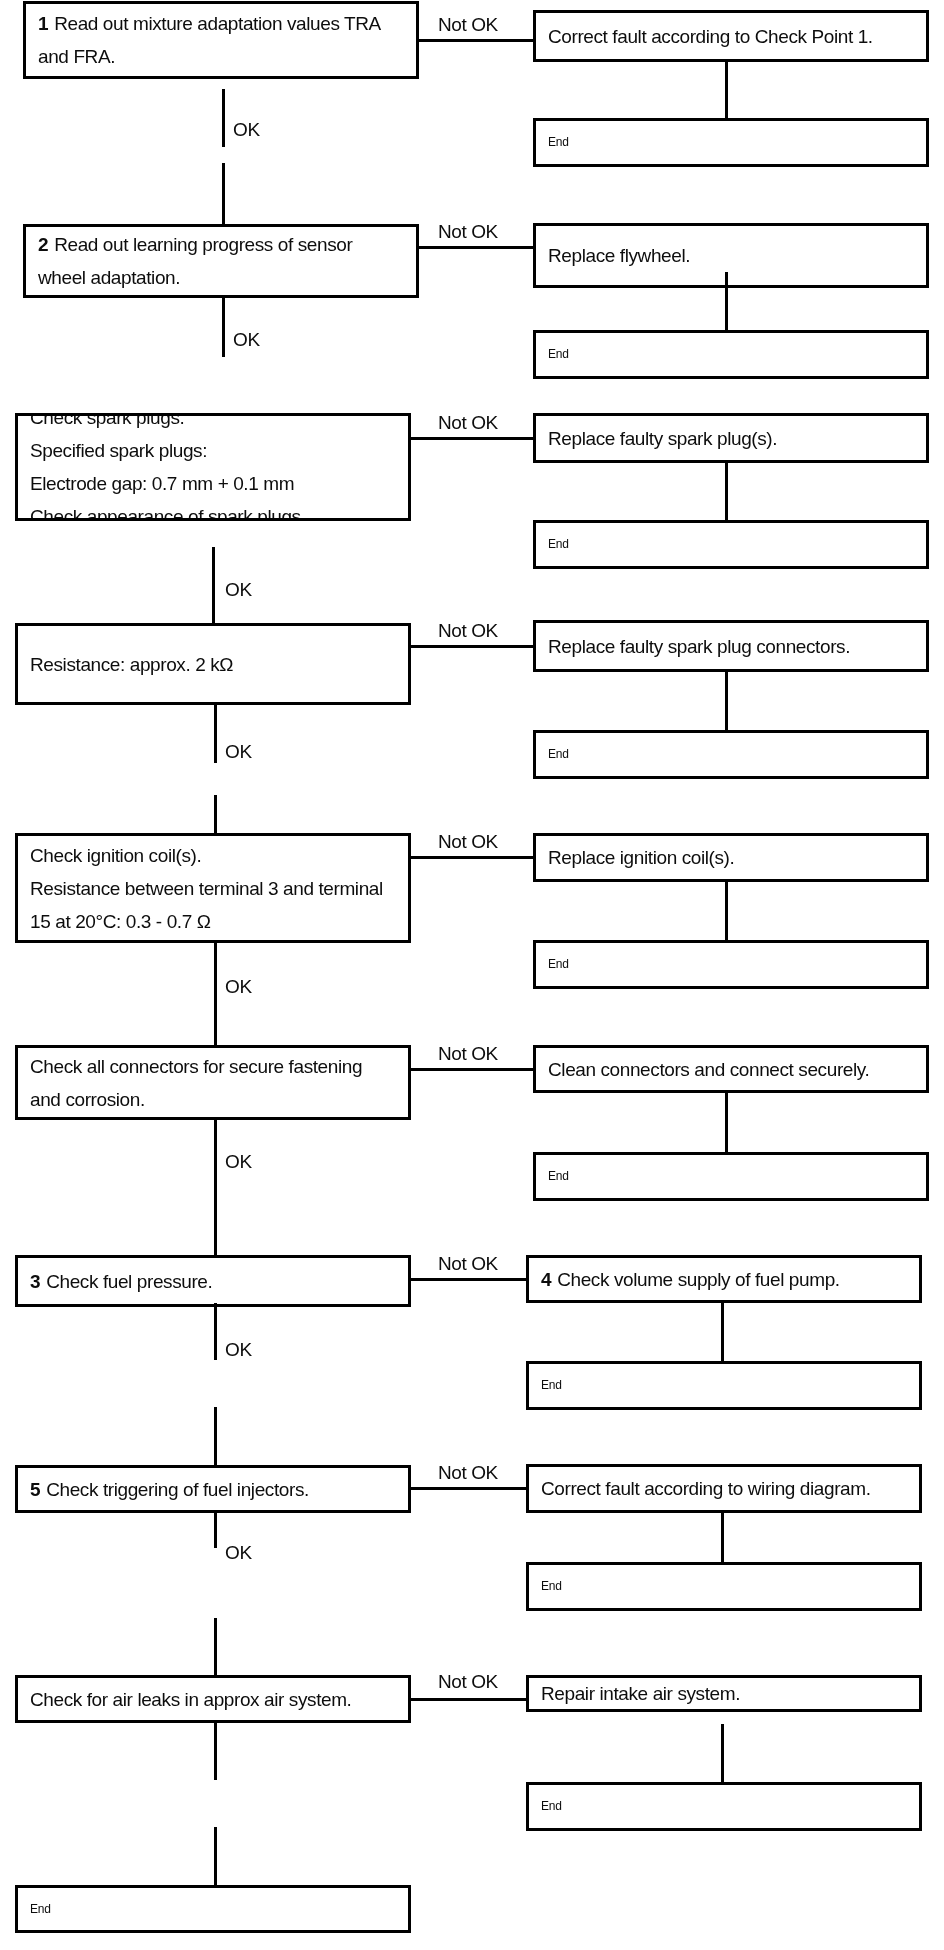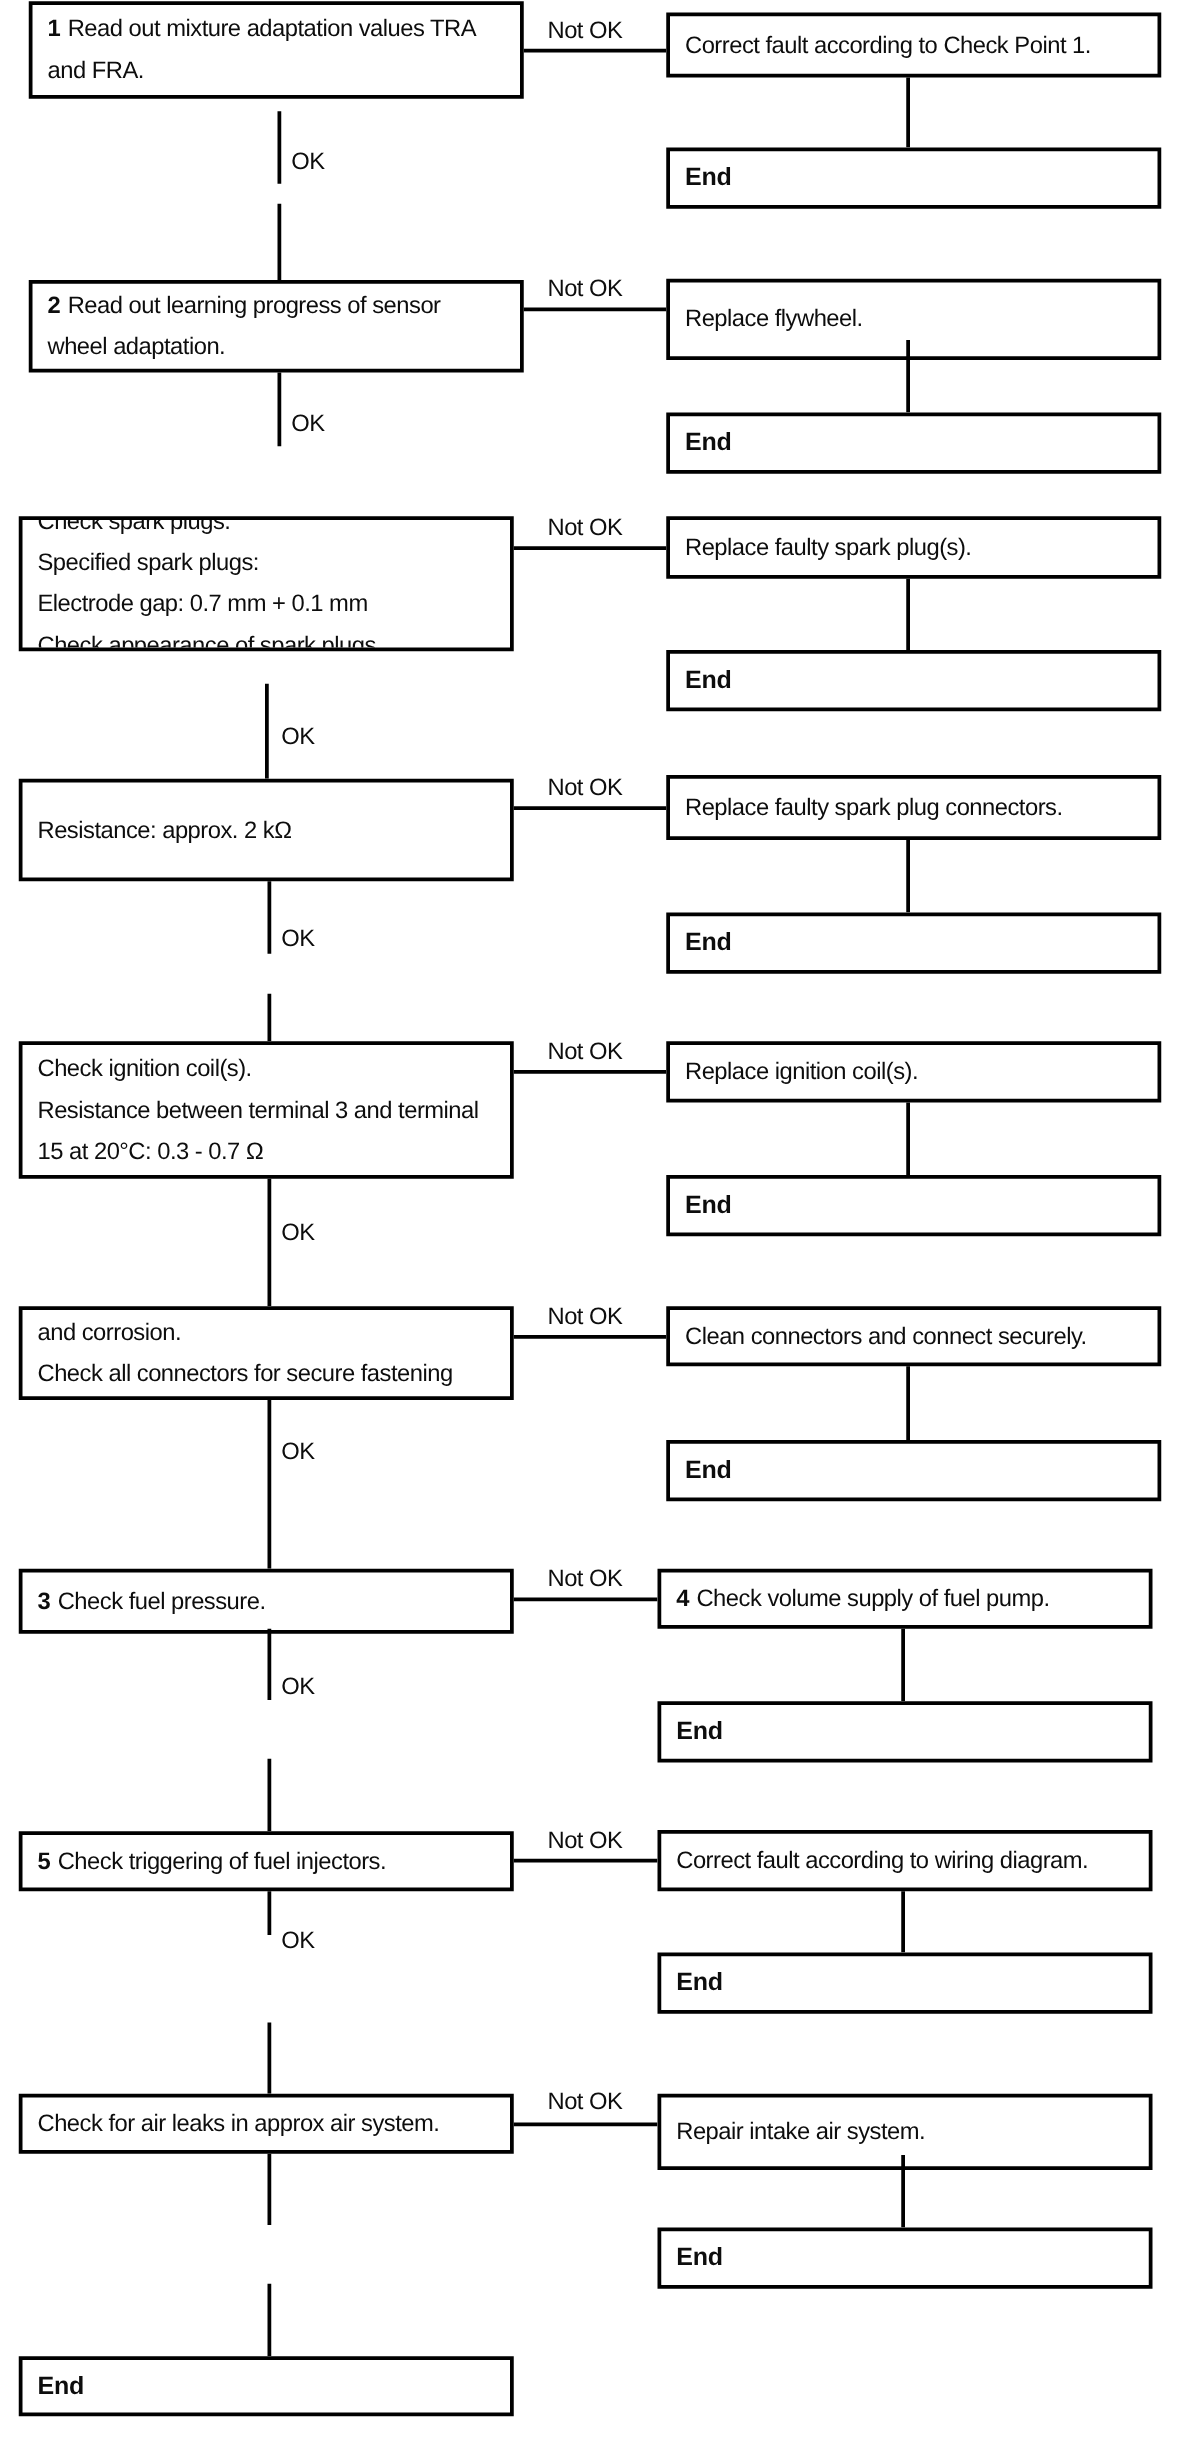--- a/index.html
+++ b/index.html
@@ -4,21 +4,21 @@
 <title>Flowchart</title>
 <style>
   html,body{margin:0;padding:0;background:#ffffff;}
   #canvas{position:relative;width:944px;height:1950px;background:#ffffff;
           font-family:"Liberation Sans",sans-serif;color:#0d0d0d;overflow:hidden;}
   .box{position:absolute;width:396px;border:3px solid #000;background:#fff;
        box-sizing:border-box;display:flex;flex-direction:column;justify-content:center;
        padding:0 12px;overflow:hidden;}
   .ln{font-size:19px;line-height:33px;letter-spacing:-0.4px;white-space:nowrap;}
   .num{font-weight:700;margin-right:6px;}
-  .endtxt{font-weight:700;font-size:20px;letter-spacing:-0.2px;line-height:33px;}
+  .endtxt{font-weight:400;font-size:12px;letter-spacing:-0.2px;line-height:33px;}
   .lbl{position:absolute;font-size:19px;line-height:24px;letter-spacing:-0.4px;white-space:nowrap;}
   .hl{position:absolute;height:3px;background:#000;}
   .vl{position:absolute;width:3px;background:#000;}
 </style>
 </head>
 <body>
 
 <div id="canvas">
 
   <div class="box" style="left:23px;top:1px;height:78px">
@@ -99,22 +99,22 @@
     <div class="ln">Replace ignition coil(s).</div>
   </div>
   <div class="vl" style="left:725px;top:882px;height:58px"></div>
   <div class="box" style="left:533px;top:940px;height:49px">
     <div class="endtxt">End</div>
   </div>
   <div class="vl" style="left:214px;top:943px;height:102px"></div>
   <div class="lbl" style="left:225px;top:975px">OK</div>
 
   <div class="box" style="left:15px;top:1045px;height:75px">
+    <div class="ln">Check all connectors for secure fastening</div>
     <div class="ln">and corrosion.</div>
-    <div class="ln">Check all connectors for secure fastening</div>
   </div>
   <div class="lbl" style="left:438px;top:1042px">Not OK</div>
   <div class="hl" style="left:411px;top:1068px;width:122px"></div>
   <div class="box" style="left:533px;top:1045px;height:48px">
     <div class="ln">Clean connectors and connect securely.</div>
   </div>
   <div class="vl" style="left:725px;top:1093px;height:59px"></div>
   <div class="box" style="left:533px;top:1152px;height:49px">
     <div class="endtxt">End</div>
   </div>
@@ -151,21 +151,21 @@
   </div>
   <div class="vl" style="left:214px;top:1513px;height:35px"></div>
   <div class="lbl" style="left:225px;top:1541px">OK</div>
   <div class="vl" style="left:214px;top:1618px;height:57px"></div>
 
   <div class="box" style="left:15px;top:1675px;height:48px">
     <div class="ln">Check for air leaks in approx air system.</div>
   </div>
   <div class="lbl" style="left:438px;top:1670px">Not OK</div>
   <div class="hl" style="left:411px;top:1698px;width:115px"></div>
-  <div class="box" style="left:526px;top:1675px;height:61px">
+  <div class="box" style="left:526px;top:1675px;height:37px">
     <div class="ln">Repair intake air system.</div>
   </div>
   <div class="vl" style="left:721px;top:1724px;height:58px"></div>
   <div class="box" style="left:526px;top:1782px;height:49px">
     <div class="endtxt">End</div>
   </div>
   <div class="vl" style="left:214px;top:1723px;height:57px"></div>
   <div class="vl" style="left:214px;top:1827px;height:58px"></div>
 
   <div class="box" style="left:15px;top:1885px;height:48px">

